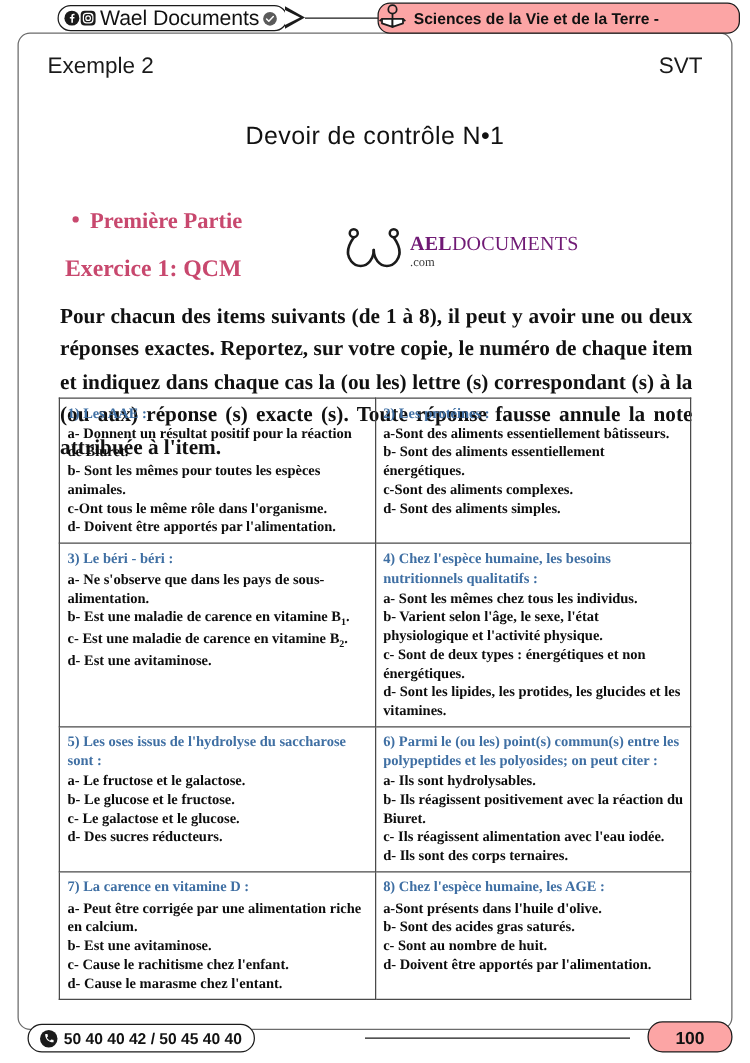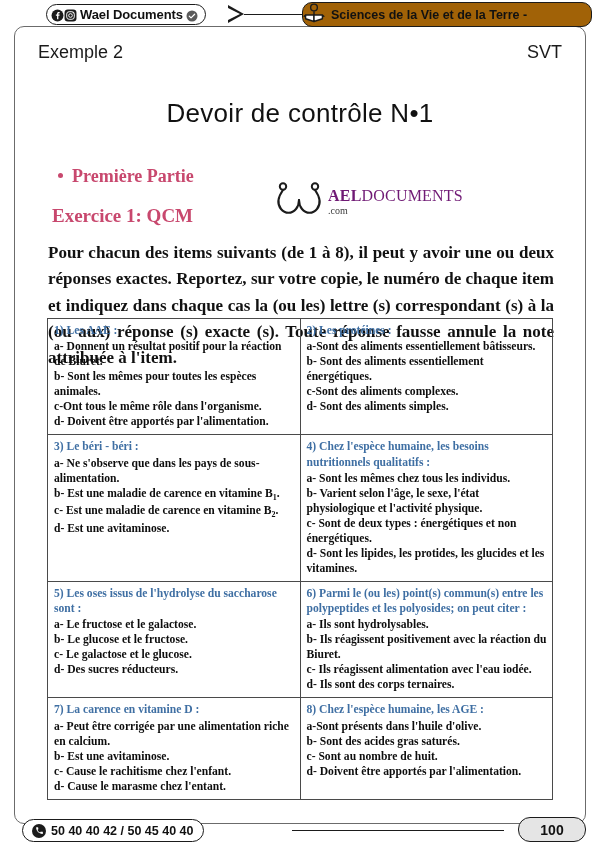--- a/index.html
+++ b/index.html
@@ -42,22 +42,22 @@
     background: #fff;
     border: 1.6px solid #1b1b1b;
     border-radius: 11px;
     display: flex;
     align-items: center;
     padding: 0 6px 0 4px;
     box-sizing: border-box;
   }
   .badge-left .lbl {
     font-family: "Liberation Sans", sans-serif;
-    font-weight: bold;
-    font-size: 13px;
+    font-weight: normal;
+    font-size: 17px;
     color: #111;
     letter-spacing: -0.1px;
     margin: 0 3px;
     white-space: nowrap;
   }
   .pencil-tip {
     position: absolute;
     left: 228px; top: 5px;
     width: 0; height: 0;
     border-top: 9px solid transparent;
@@ -78,21 +78,21 @@
     position: absolute;
     left: 244px; top: 14px;
     width: 66px; height: 0;
     border-top: 1.7px solid #1b1b1b;
   }
   .badge-right {
     position: absolute;
     left: 302px; top: 2px;
     right: 8px;
     height: 25px;
-    background: #a16207;
+    background: #fca5a5;
     border: 1.6px solid #1b1b1b;
     border-radius: 10px;
     display: flex;
     align-items: center;
     padding-left: 28px;
     box-sizing: border-box;
   }
   .badge-right .lbl {
     font-family: "Liberation Sans", sans-serif;
     font-weight: bold;
@@ -123,21 +123,21 @@
     color: #1a1a1a;
   }
 
   
   #doc-title {
     position: absolute;
     left: 0; top: 98px;
     width: 600px;
     text-align: center;
     font-family: "Liberation Sans", sans-serif;
-    font-size: 26px;
+    font-size: 20px;
     color: #111;
     letter-spacing: 0.3px;
   }
 
   
   #part-heading {
     position: absolute;
     left: 58px; top: 166px;
     font-family: "Liberation Serif", serif;
     font-weight: bold;
@@ -282,21 +282,21 @@
     left: 292px; bottom: 19px;
     width: 212px; height: 0;
     border-top: 1.7px solid #1b1b1b;
   }
   #page-number {
     position: absolute;
     right: 14px; bottom: 8px;
     width: 66px; height: 23px;
     border: 1.6px solid #1b1b1b;
     border-radius: 12px;
-    background: #e5e5e5;
+    background: #fca5a5;
     display: flex;
     align-items: center;
     justify-content: center;
     font-family: "Liberation Sans", sans-serif;
     font-weight: bold;
     font-size: 14px;
     color: #111;
   }
 </style>
 </head>

